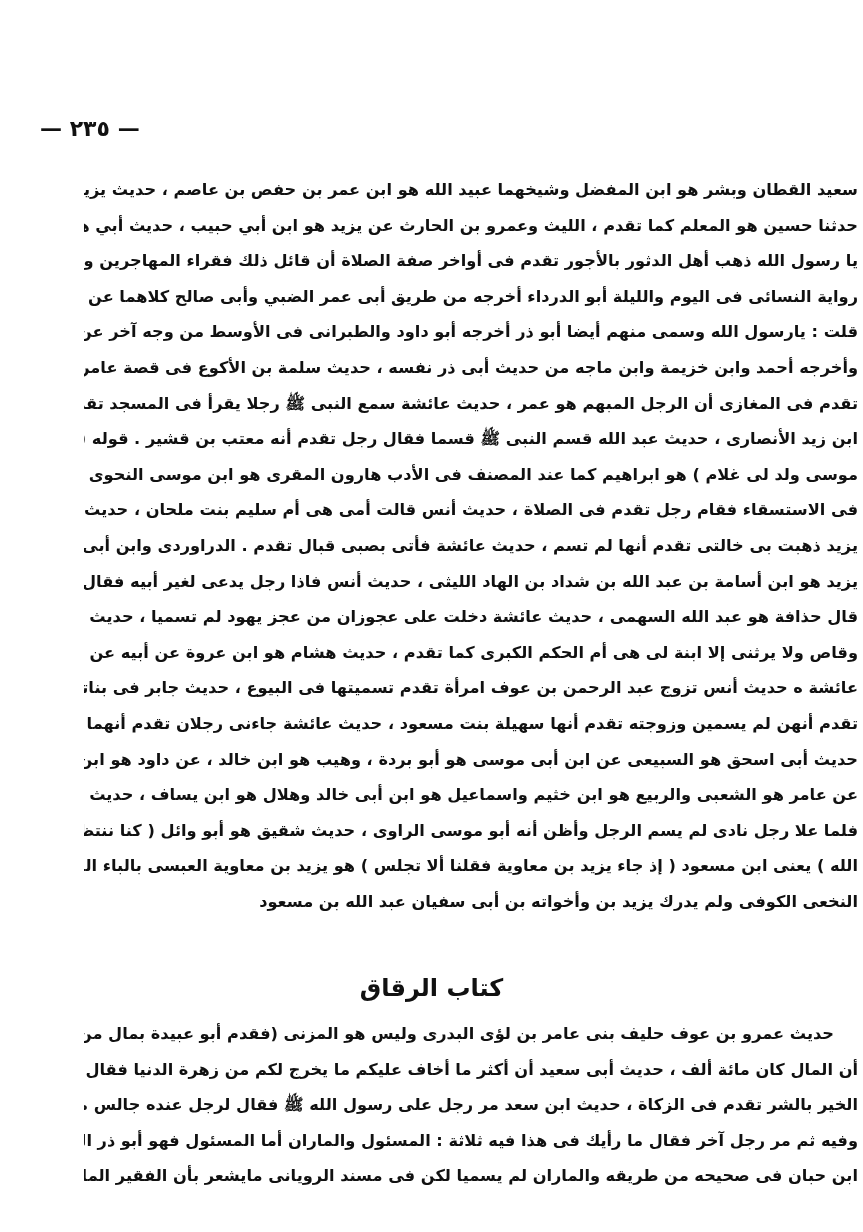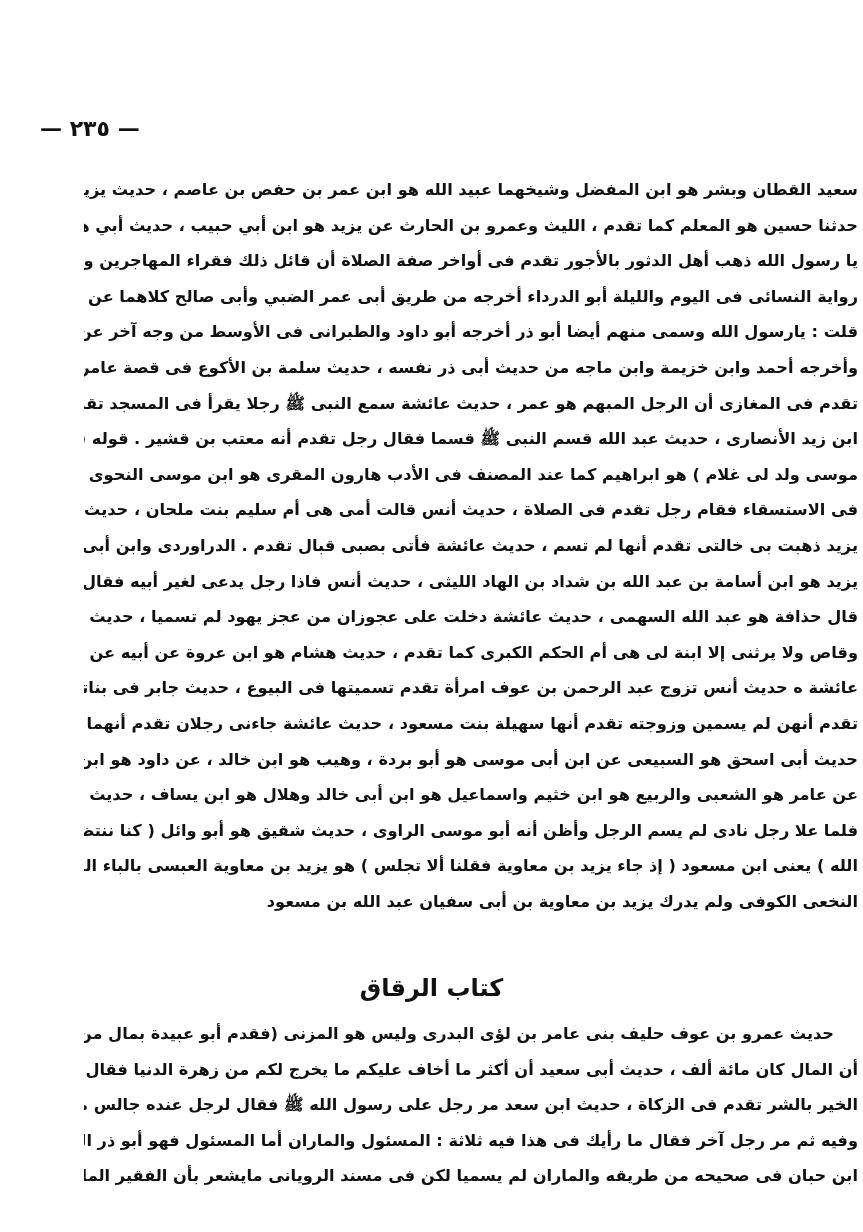--- a/index.html
+++ b/index.html
@@ -49,21 +49,21 @@
     <span class="line">يزيد ذهبت بى خالتى تقدم أنها لم تسم ، حديث عائشة فأتى بصبى قبال تقدم . الدراوردى وابن أبى حازم عن</span>
     <span class="line">يزيد هو ابن أسامة بن عبد الله بن شداد بن الهاد الليثى ، حديث أنس فاذا رجل يدعى لغير أبيه فقال : من أبى</span>
     <span class="line">قال حذافة هو عبد الله السهمى ، حديث عائشة دخلت على عجوزان من عجز يهود لم تسميا ، حديث سعد هو ابن أبى</span>
     <span class="line">وقاص ولا يرثنى إلا ابنة لى هى أم الحكم الكبرى كما تقدم ، حديث هشام هو ابن عروة عن أبيه عن خالته هى</span>
     <span class="line">عائشة ه حديث أنس تزوج عبد الرحمن بن عوف امرأة تقدم تسميتها فى البيوع ، حديث جابر فى بناته وأخواته</span>
     <span class="line">تقدم أنهن لم يسمين وزوجته تقدم أنها سهيلة بنت مسعود ، حديث عائشة جاءنى رجلان تقدم أنهما ملـــكان .</span>
     <span class="line">حديث أبى اسحق هو السبيعى عن ابن أبى موسى هو أبو بردة ، وهيب هو ابن خالد ، عن داود هو ابن أبى هند ،</span>
     <span class="line">عن عامر هو الشعبى والربيع هو ابن خثيم واسماعيل هو ابن أبى خالد وهلال هو ابن يساف ، حديث أبى موسى</span>
     <span class="line">فلما علا رجل نادى لم يسم الرجل وأظن أنه أبو موسى الراوى ، حديث شقيق هو أبو وائل ( كنا ننتظر عبد</span>
     <span class="line">الله ) يعنى ابن مسعود ( إذ جاء يزيد بن معاوية فقلنا ألا تجلس ) هو يزيد بن معاوية العبسى بالباء الموحدة أو</span>
-    <span class="line last">النخعى الكوفى ولم يدرك يزيد بن معاوية بن أبى سفيان عبد الله بن مسعود</span>
+    <span class="line last">النخعى الكوفى ولم يدرك يزيد بن وأخواته بن أبى سفيان عبد الله بن مسعود</span>
   </div>
 
   <div class="section-title">كتاب الرقاق</div>
 
   <div class="block" id="block-riqaq">
     <span class="line indent">حديث عمرو بن عوف حليف بنى عامر بن لؤى البدرى وليس هو المزنى (فقدم أبو عبيدة بمال من البحرين) تقدم</span>
     <span class="line">أن المال كان مائة ألف ، حديث أبى سعيد أن أكثر ما أخاف عليكم ما يخرج لكم من زهرة الدنيا فقال رجل هل يأتى</span>
     <span class="line">الخير بالشر تقدم فى الزكاة ، حديث ابن سعد مر رجل على رسول الله ﷺ فقال لرجل عنده جالس ما رأيك فى هذا</span>
     <span class="line">وفيه ثم مر رجل آخر فقال ما رأيك فى هذا فيه ثلاثة : المسئول والماران أما المسئول فهو أبو ذر الغفارى ، رواه</span>
     <span class="line">ابن حبان فى صحيحه من طريقه والماران لم يسميا لكن فى مسند الرويانى مايشعر بأن الفقير المار هو جميل الضبى ه</span>

